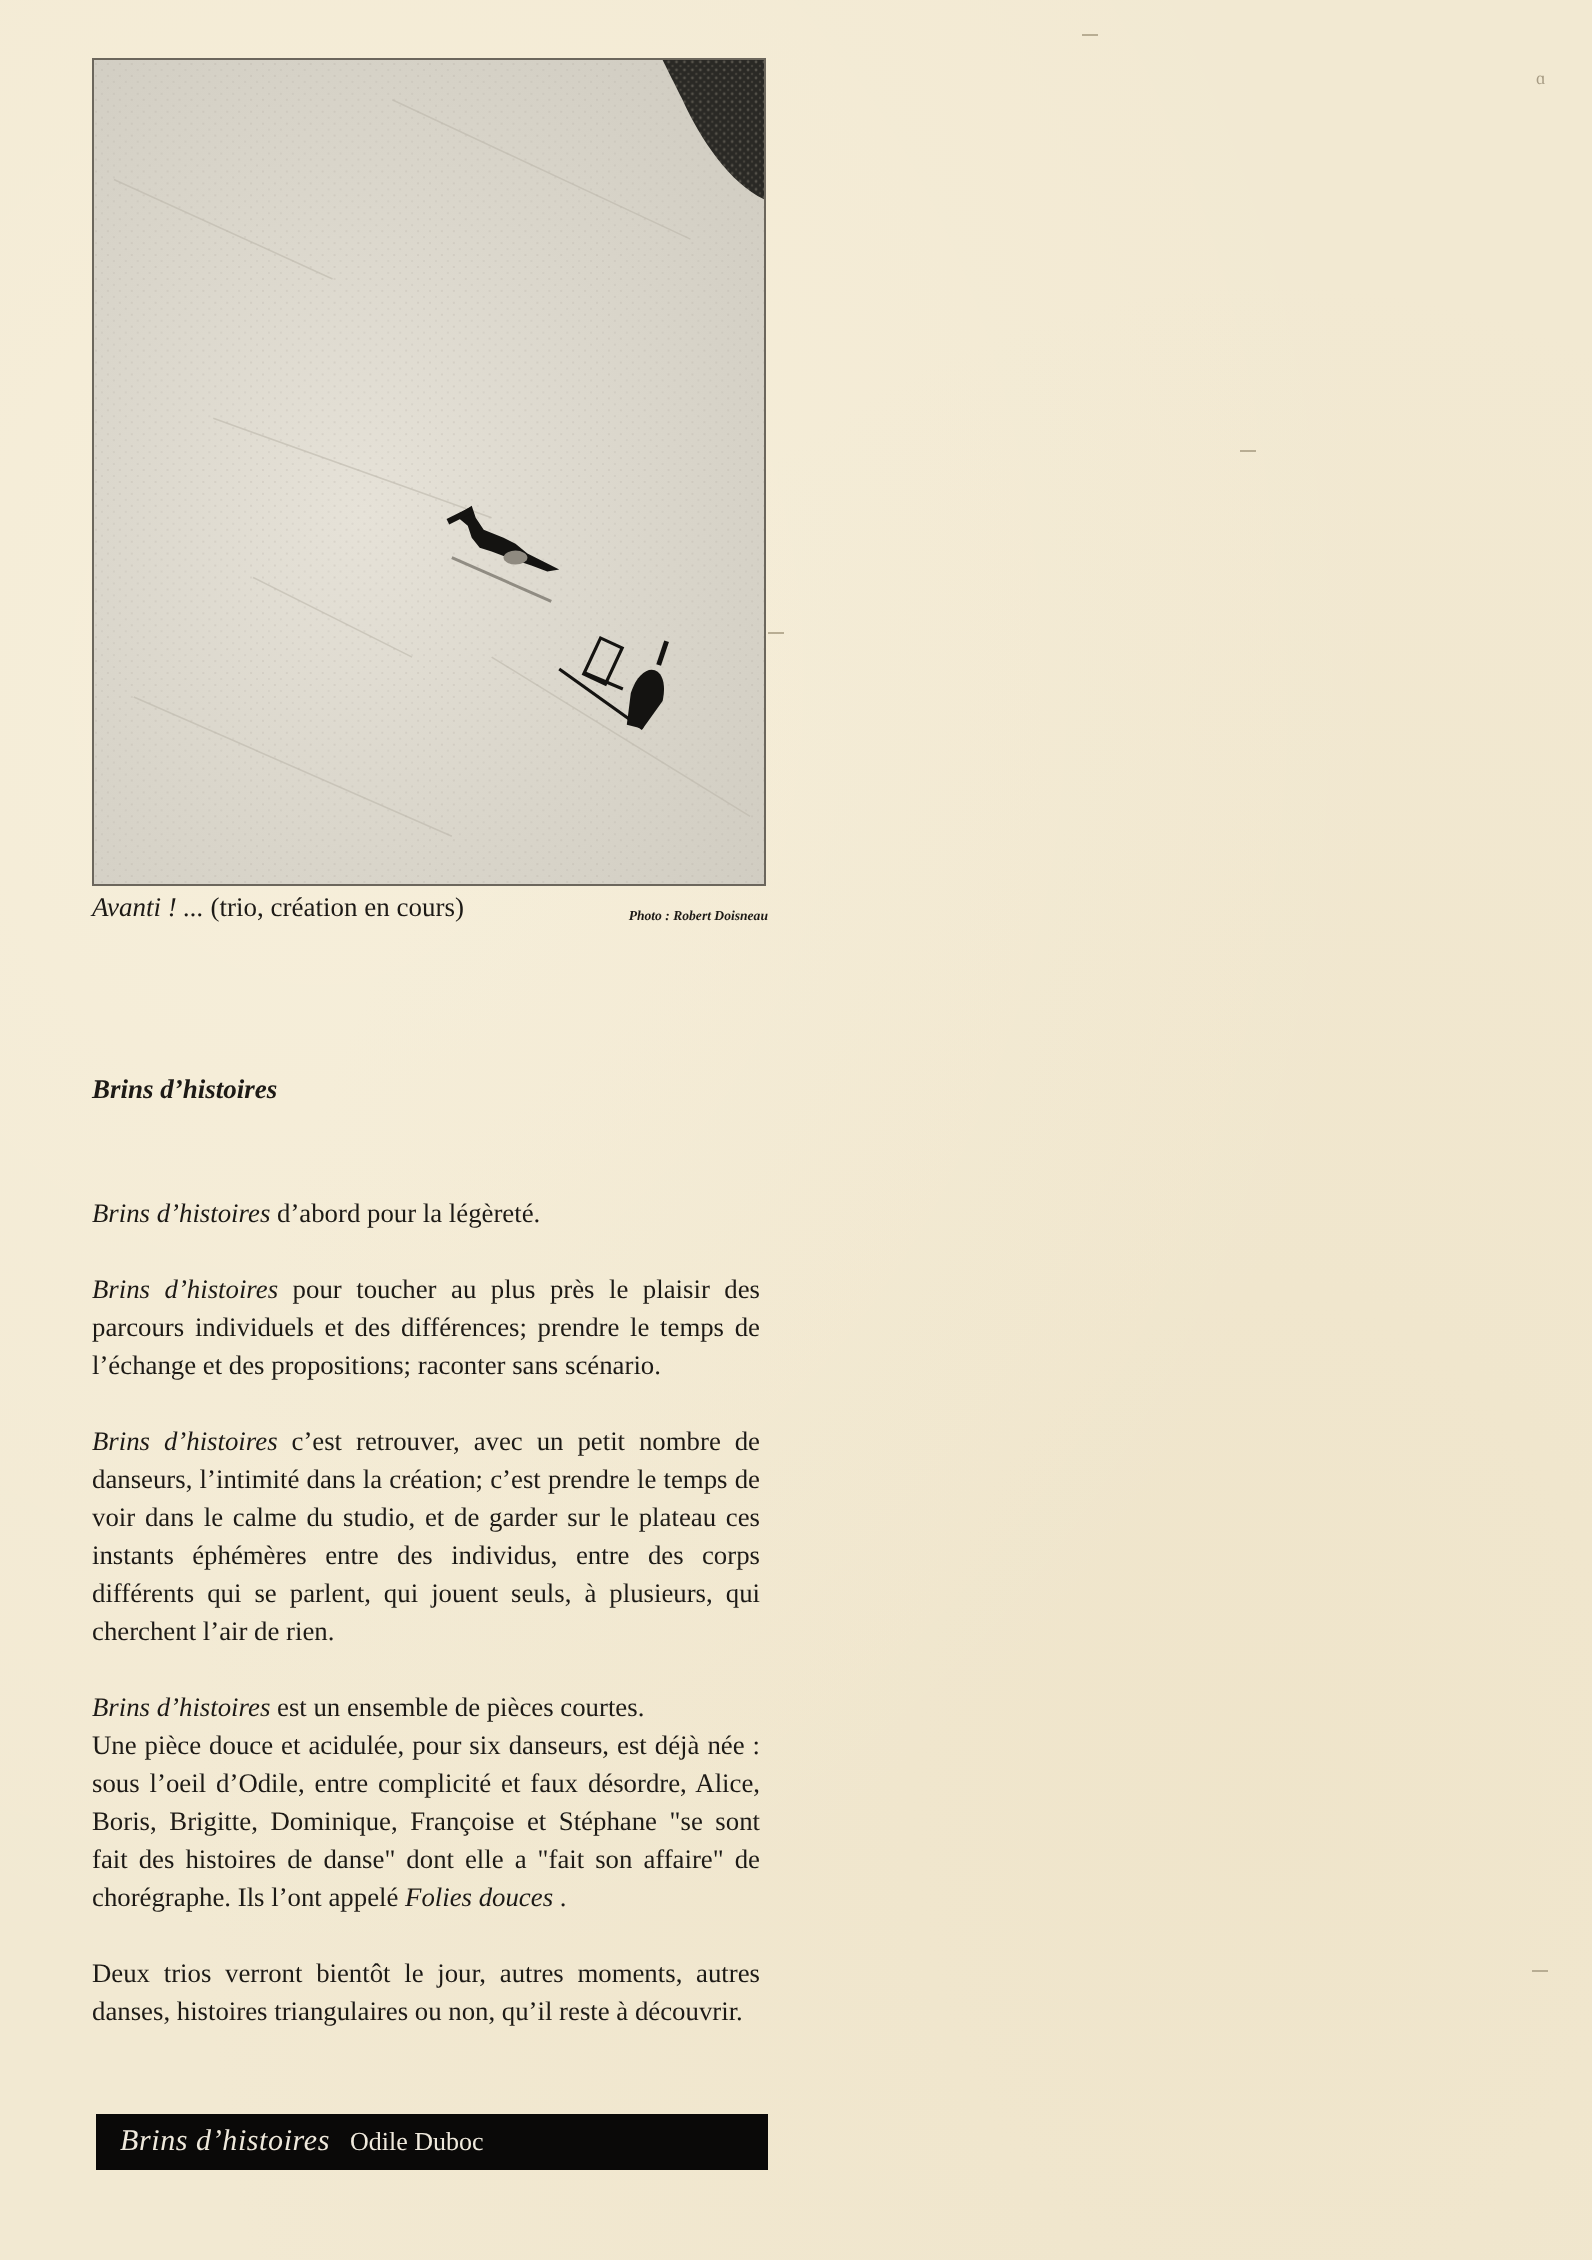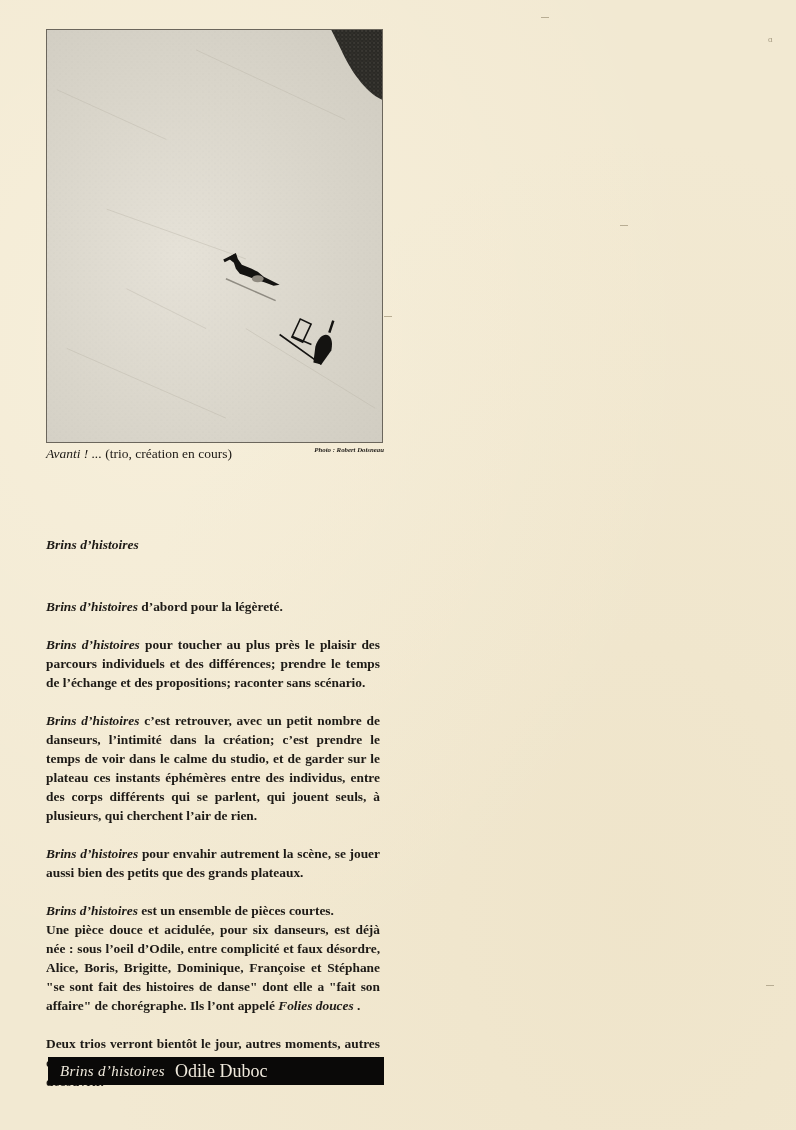--- a/index.html
+++ b/index.html
@@ -22,46 +22,46 @@
       width: 337px; height: 414px;
       border: 1px solid #6b665c;
       box-sizing: border-box;
       background:
         radial-gradient(ellipse at 40% 55%, #e6e2d8 0%, #d9d5ca 55%, #cfcbc0 100%);
       overflow: hidden;
     }
     .photo svg { position: absolute; left: 0; top: 0; width: 100%; height: 100%; }
     .caption-row {
       position: absolute; left: 46px; top: 446px; width: 338px;
-      display: flex; justify-content: space-between; align-items: flex-start;
+      display: flex; justify-content: space-between; align-items: flex-end;
     }
     .caption { font-size: 13.5px; }
     .caption .title { font-style: italic; }
     .credit { font-size: 6.8px; font-style: italic; font-weight: bold; }
     .heading {
       position: absolute; left: 46px; top: 537px;
       font-size: 13.5px; font-weight: bold; font-style: italic;
     }
     .body-text {
       position: absolute; left: 46px; top: 597px; width: 338px;
       font-size: 13.4px; line-height: 19px;
       text-align: justify;
     }
-    .body-text p { margin: 0 4px 19px 0; font-weight: bold; }
+    .body-text p { margin: 0 4px 19px 0; }
     .body-text em { font-style: italic; }
     .footer-bar {
       position: absolute; left: 48px; top: 1057px;
       width: 336px; height: 28px;
       background: #0a0908;
       display: flex; align-items: center;
       padding-left: 12px; box-sizing: border-box;
       color: #efe9dc;
     }
     .footer-bar .f-title { font-style: italic; font-size: 15px; letter-spacing: 0.3px; margin-right: 10px; }
-    .footer-bar .f-author { font-size: 18px; }
+    .footer-bar .f-author { font-size: 13px; }
     .margin-mark {
       position: absolute; width: 8px; height: 1px; background: #b8ad93;
     }
     .corner-mark {
       position: absolute; left: 768px; top: 34px;
       font-size: 9px; color: #a79c84;
     }
   </style>
 </head>
 <body>
@@ -114,21 +114,20 @@
   <span class="caption"><span class="title">Avanti ! ...</span><span> (trio, création en cours)</span></span>
   <span class="credit">Photo : Robert Doisneau</span>
 </div>
 
 <div class="heading">Brins d’histoires</div>
 
 <div class="body-text">
   <p><em>Brins d’histoires</em><span> d’abord pour la légèreté.</span></p>
   <p><em>Brins d’histoires</em><span> pour toucher au plus près le plaisir des parcours individuels et des différences; prendre le temps de l’échange et des propositions; raconter sans scénario.</span></p>
   <p><em>Brins d’histoires</em><span>  c’est retrouver, avec un petit nombre de danseurs, l’intimité dans la création; c’est  prendre le temps de voir dans le calme du studio, et de garder sur le plateau ces instants éphémères entre des individus, entre des corps différents qui se parlent, qui jouent seuls, à plusieurs, qui cherchent l’air de rien.</span></p>
-  <p><em>Brins d’histoires</em><span> pour envahir autrement la scène,  se jouer aussi bien des petits que des grands plateaux.</span></p>
   <p><em>Brins d’histoires</em><span> est un ensemble de pièces courtes.</span><br><span>Une pièce douce et acidulée, pour six danseurs, est déjà née : sous l’oeil d’Odile, entre complicité et faux désordre,  Alice, Boris, Brigitte, Dominique, Françoise et Stéphane  "se sont fait des histoires de danse"  dont elle a "fait son affaire" de chorégraphe. Ils l’ont appelé  </span><em>Folies douces</em><span> .</span></p>
   <p><span>Deux trios verront bientôt le jour, autres moments, autres danses, histoires triangulaires ou non, qu’il reste à découvrir.</span></p>
 </div>
 
 <div class="footer-bar">
   <span class="f-title">Brins d’histoires</span>
   <span class="f-author">Odile Duboc</span>
 </div>
 
 <div class="margin-mark" style="left:541px;top:17px;"></div>

